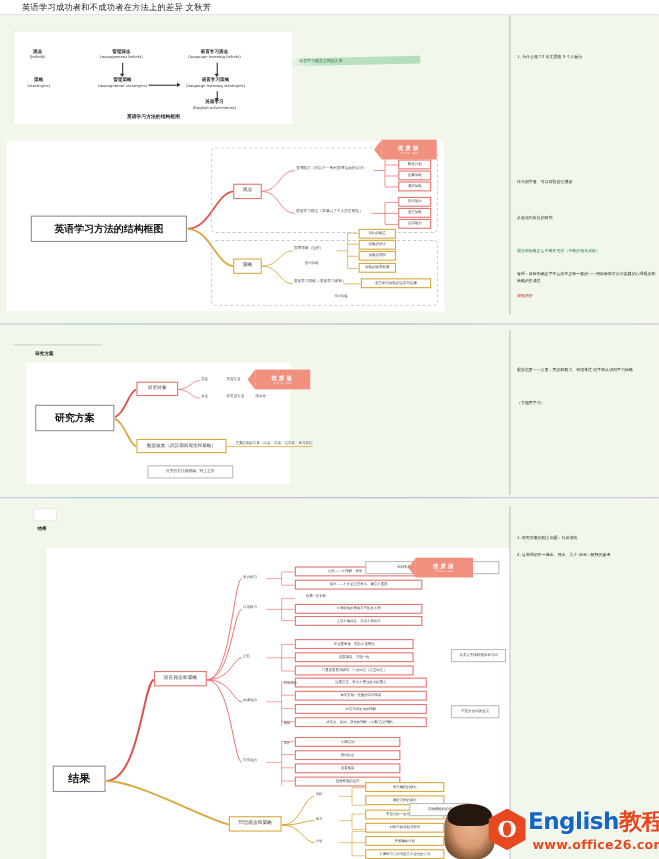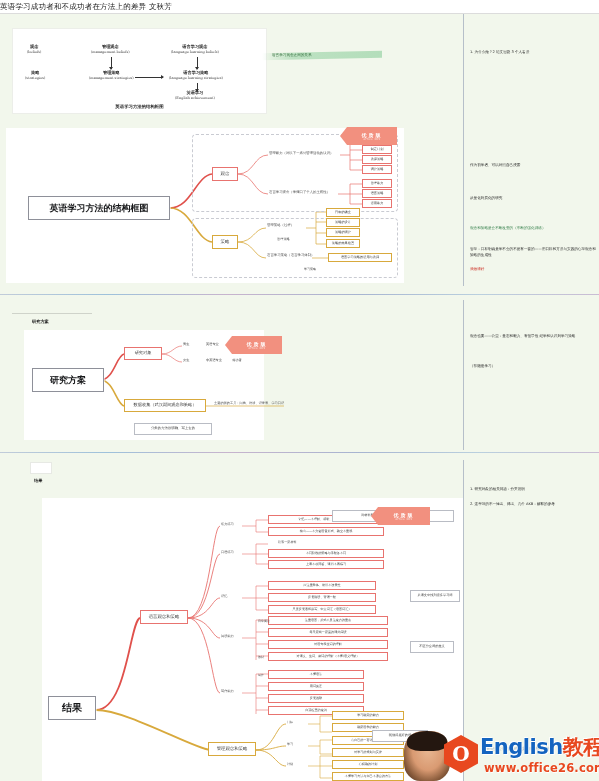--- a/index.html
+++ b/index.html
@@ -8,21 +8,21 @@
     font-family: "DejaVu Sans", "Liberation Sans", sans-serif;
     background: #ffffff;
     overflow: hidden;
   }
   #page { position: relative; width: 599px; height: 781px; background: #fdfefb; }
 
   
   .doc-header {
     position: absolute; left: 0; top: 0; width: 599px; height: 14px;
     background: #ffffff; border-bottom: 1px solid #dcdcdc;
-    display: flex; align-items: center; padding-left: 0;
+    display: flex; align-items: center; padding-left: 20px;
   }
   .doc-title { font-size: 7.5px; color: #1a1a1a; letter-spacing: .2px; white-space: nowrap; }
 
   .meta-row {
     position: absolute; left: 5px; top: 17px; width: 270px; height: 9px;
     display: flex; align-items: center; gap: 10px;
   }
   .meta-date { font-size: 3.6px; color: #8a8a8a; }
   .meta-page { font-size: 3.6px; color: #8a8a8a; }
 

